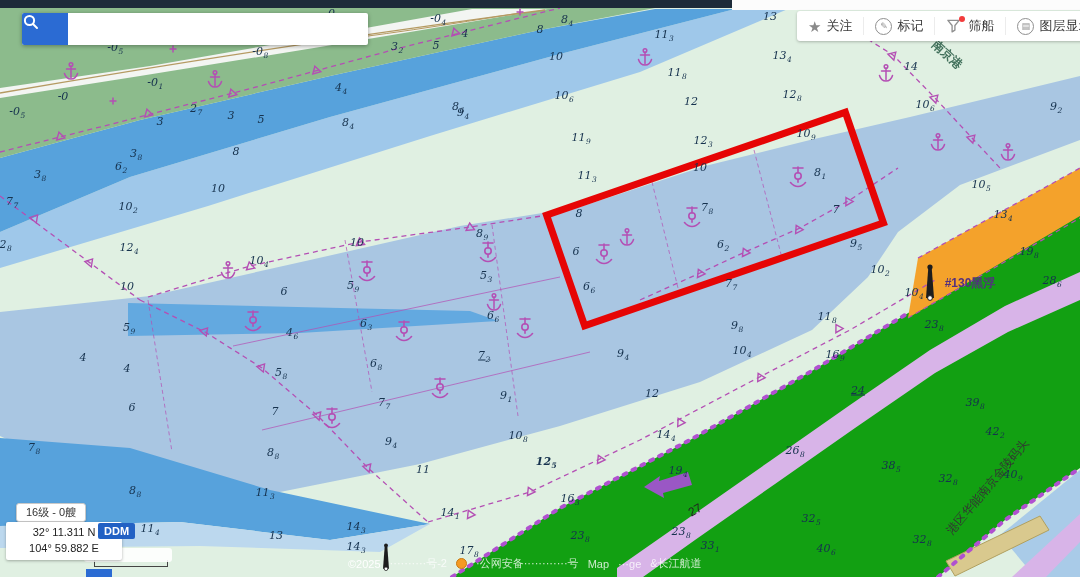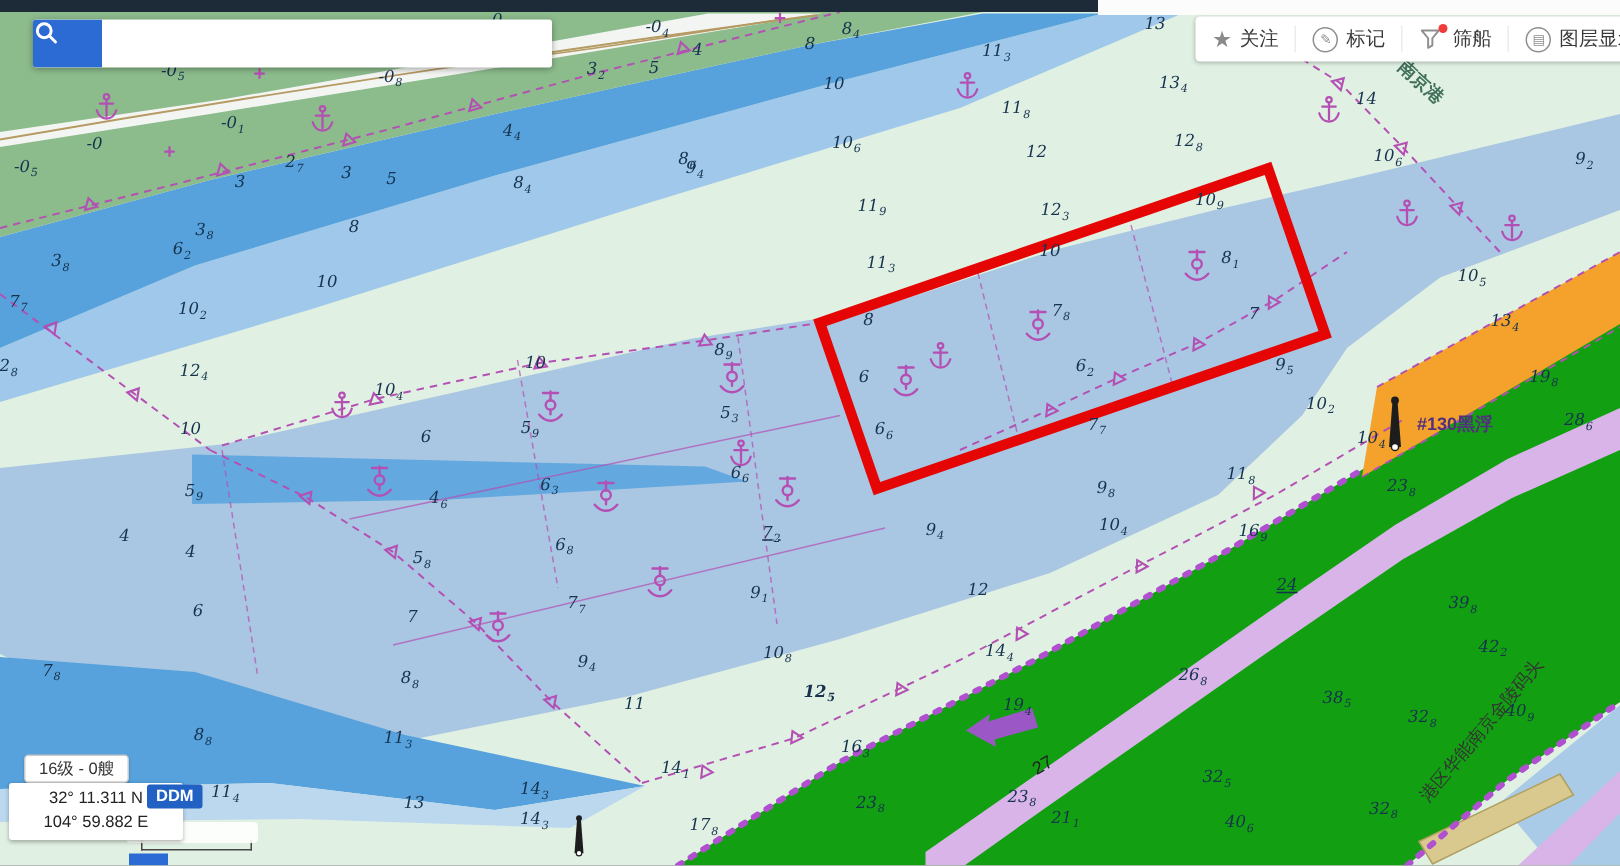--- a/index.html
+++ b/index.html
@@ -238,21 +238,21 @@
       <div class="snd" style="left: 292px; top: 332px;"><span>4</span><span class="ss">6</span></div>
       <div class="snd" style="left: 281px; top: 372px;"><span>5</span><span class="ss">8</span></div>
       <div class="snd" style="left: 366px; top: 323px;"><span>6</span><span class="ss">3</span></div>
       <div class="snd" style="left: 376px; top: 363px;"><span>6</span><span class="ss">8</span></div>
       <div class="snd" style="left: 384px; top: 402px;"><span>7</span><span class="ss">7</span></div>
       <div class="snd" style="left: 275px; top: 411px;"><span>7</span></div>
       <div class="snd" style="left: 273px; top: 452px;"><span>8</span><span class="ss">8</span></div>
       <div class="snd" style="left: 482px; top: 233px;"><span>8</span><span class="ss">9</span></div>
       <div class="snd" style="left: 486px; top: 275px;"><span>5</span><span class="ss">3</span></div>
       <div class="snd" style="left: 493px; top: 315px;"><span>6</span><span class="ss">6</span></div>
-      <div class="snd" style="left: 514px; top: 355px; text-decoration: underline;"><span>7</span><span class="ss">2</span></div>
+      <div class="snd" style="left: 484px; top: 355px; text-decoration: underline;"><span>7</span><span class="ss">2</span></div>
       <div class="snd" style="left: 506px; top: 395px;"><span>9</span><span class="ss">1</span></div>
       <div class="snd" style="left: 357px; top: 242px;"><span>10</span></div>
       <div class="snd" style="left: 558px; top: 137px; margin-left: 23px;"><span>11</span><span class="ss">9</span></div>
       <div class="snd" style="left: 587px; top: 175px;"><span>11</span><span class="ss">3</span></div>
       <div class="snd" style="left: 703px; top: 140px;"><span>12</span><span class="ss">3</span></div>
       <div class="snd" style="left: 700px; top: 167px;"><span>10</span></div>
       <div class="snd" style="left: 806px; top: 133px;"><span>10</span><span class="ss">9</span></div>
       <div class="snd" style="left: 820px; top: 172px;"><span>8</span><span class="ss">1</span></div>
       <div class="snd" style="left: 579px; top: 213px;"><span>8</span></div>
       <div class="snd" style="left: 707px; top: 207px;"><span>7</span><span class="ss">8</span></div>
@@ -284,21 +284,21 @@
       <div class="snd" style="left: 934px; top: 324px;"><span>23</span><span class="ss">8</span></div>
       <div class="snd" style="left: 914px; top: 292px;"><span>10</span><span class="ss">4</span></div>
       <div class="snd" style="left: 666px; top: 434px;"><span>14</span><span class="ss">4</span></div>
       <div class="snd" style="left: 678px; top: 470px;"><span>19</span><span class="ss">4</span></div>
       <div class="snd" style="left: 570px; top: 498px;"><span>16</span><span class="ss">3</span></div>
       <div class="snd" style="left: 580px; top: 535px;"><span>23</span><span class="ss">8</span></div>
       <div class="snd" style="left: 795px; top: 450px;"><span>26</span><span class="ss">8</span></div>
       <div class="snd" style="left: 835px; top: 354px;"><span>16</span><span class="ss">9</span></div>
       <div class="snd" style="left: 858px; top: 390px; text-decoration: underline;"><span>24</span></div>
       <div class="snd" style="left: 681px; top: 531px;"><span>23</span><span class="ss">8</span></div>
-      <div class="snd" style="left: 710px; top: 545px;"><span>21</span><span class="ss">1</span></div>
+      <div class="snd" style="left: 710px; top: 545px;"><span>33</span><span class="ss">1</span></div>
       <div class="snd" style="left: 811px; top: 518px;"><span>32</span><span class="ss">5</span></div>
       <div class="snd" style="left: 826px; top: 548px;"><span>40</span><span class="ss">6</span></div>
       <div class="snd" style="left: 891px; top: 465px;"><span>38</span><span class="ss">5</span></div>
       <div class="snd" style="left: 922px; top: 539px;"><span>32</span><span class="ss">8</span></div>
       <div class="snd" style="left: 975px; top: 402px;"><span>39</span><span class="ss">8</span></div>
       <div class="snd" style="left: 995px; top: 431px;"><span>42</span><span class="ss">2</span></div>
       <div class="snd" style="left: 948px; top: 478px;"><span>32</span><span class="ss">8</span></div>
       <div class="snd" style="left: 1013px; top: 474px;"><span>40</span><span class="ss">9</span></div>
       <div class="snd" style="left: 132px; top: 407px;"><span>6</span></div>
       <div class="snd" style="left: 83px; top: 357px;"><span>4</span></div>
@@ -354,14 +354,23 @@
     <div>32° 11.311 N</div>
     <div>104° 59.882 E</div>
   </div>
 
   <div class="ddm">DDM</div>
 
   <div class="scalebox">0.1nm</div>
   <div class="scalebracket"></div>
   <div class="bluepart"></div>
 
+  <div class="footer">
+    <span class="cpy">©2025</span>
+    <span>··········号-2</span>
+    <span class="odot"></span>
+    <span>·公网安备············号</span>
+    <span>Map</span>
+    <span>···ge</span>
+    <span>&amp;长江航道</span>
+  </div>
 
 </div>
 
 </body></html>

